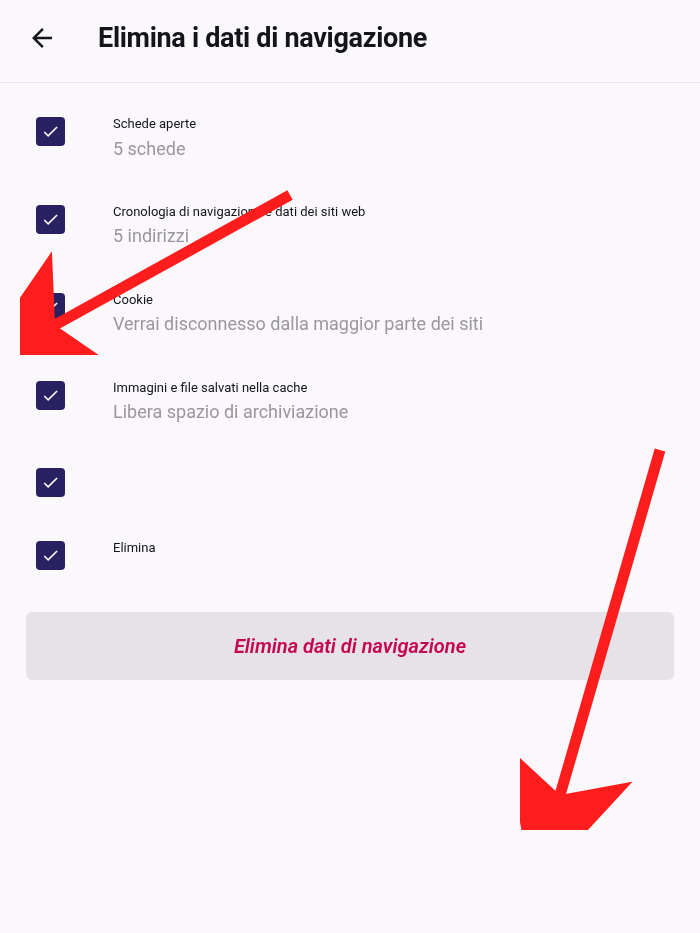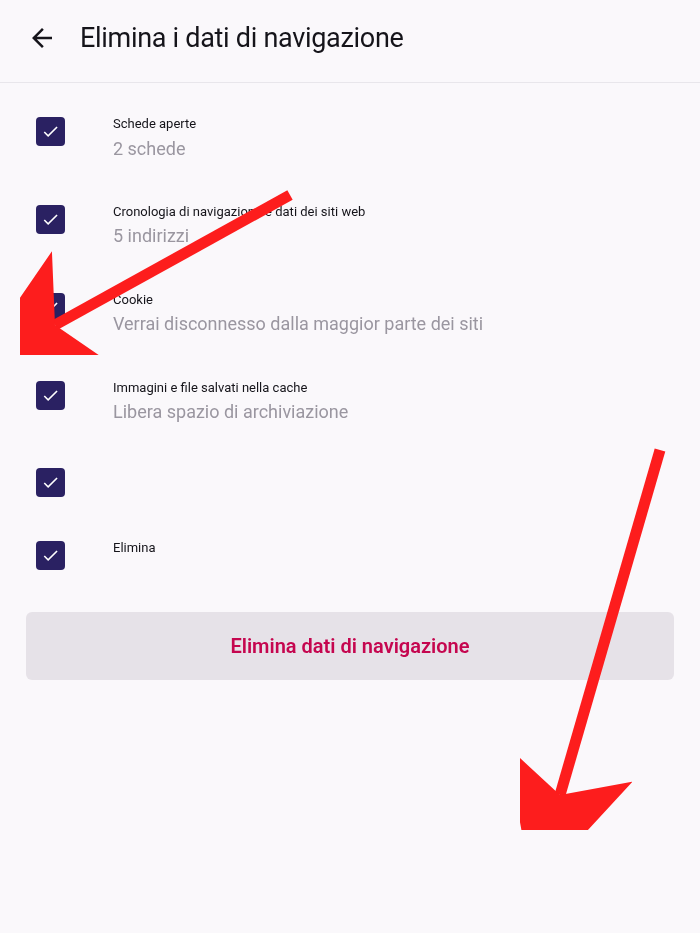--- a/index.html
+++ b/index.html
@@ -25,23 +25,23 @@
       width: 36px;
       height: 36px;
       display: flex;
       align-items: center;
       justify-content: center;
       cursor: pointer;
       flex-shrink: 0;
     }
     .page-title {
       font-size: 27px;
-      font-weight: 400;
+      font-weight: 700;
       color: #15141a;
-      margin-left: 20px;
+      margin-left: 38px;
       letter-spacing: -0.3px;
     }
     .content {
       padding-top: 18px;
     }
     .item {
       display: flex;
       align-items: flex-start;
       padding: 14px 26px 28px 36px;
     }
@@ -81,20 +81,21 @@
       background: #e6e2e8;
       border-radius: 6px;
       text-align: center;
       padding: 22px 10px;
       cursor: pointer;
     }
     .delete-button-label {
       color: #c5064f;
       font-size: 20px;
       font-weight: 600;
+      font-style: italic;
     }
     .annotation-arrow {
       position: absolute;
       pointer-events: none;
     }
   </style>
 </head>
 <body>
 
 <div class="header">
@@ -109,21 +110,21 @@
 <div class="content">
 
   <div class="item">
     <div class="checkbox">
       <svg viewBox="0 0 24 24">
           <path d="M9 16.17L4.83 12l-1.42 1.41L9 19 21 7l-1.41-1.41z" fill="#ffffff"></path>
         </svg>
     </div>
     <div class="item-texts">
       <div class="item-title">Schede aperte</div>
-      <div class="item-subtitle">2 schede</div>
+      <div class="item-subtitle">5 schede</div>
     </div>
   </div>
 
   <div class="item">
     <div class="checkbox">
       <svg viewBox="0 0 24 24">
           <path d="M9 16.17L4.83 12l-1.42 1.41L9 19 21 7l-1.41-1.41z" fill="#ffffff"></path>
         </svg>
     </div>
     <div class="item-texts">

